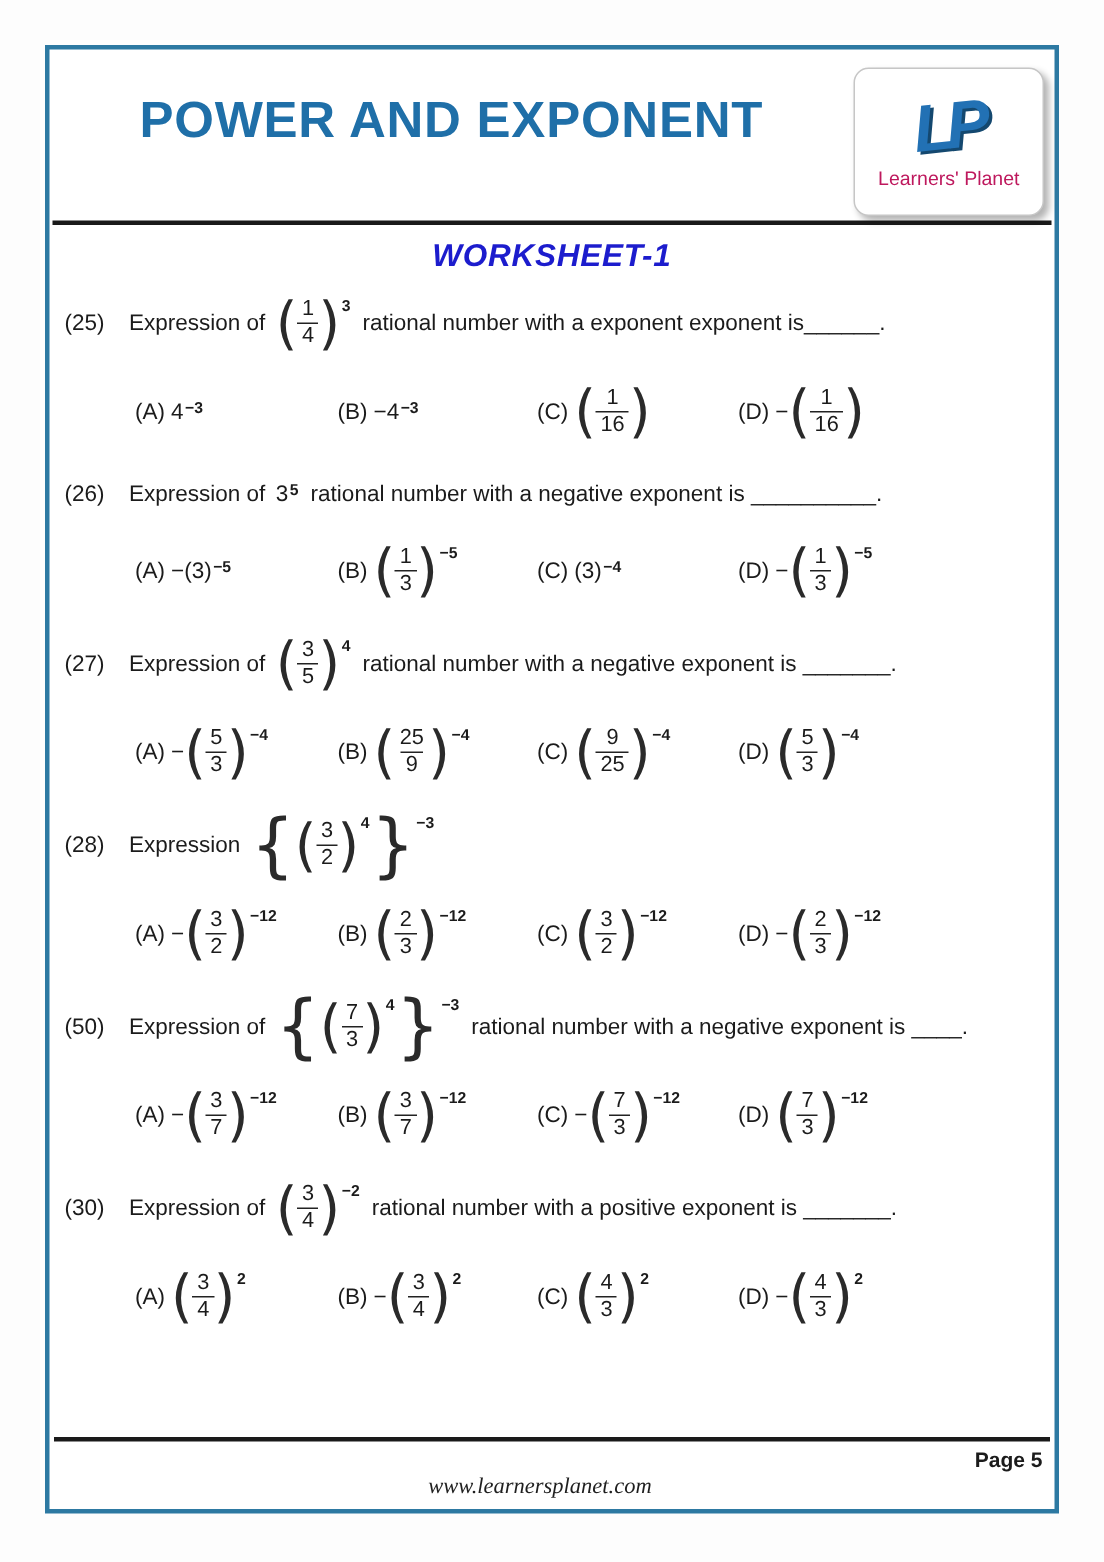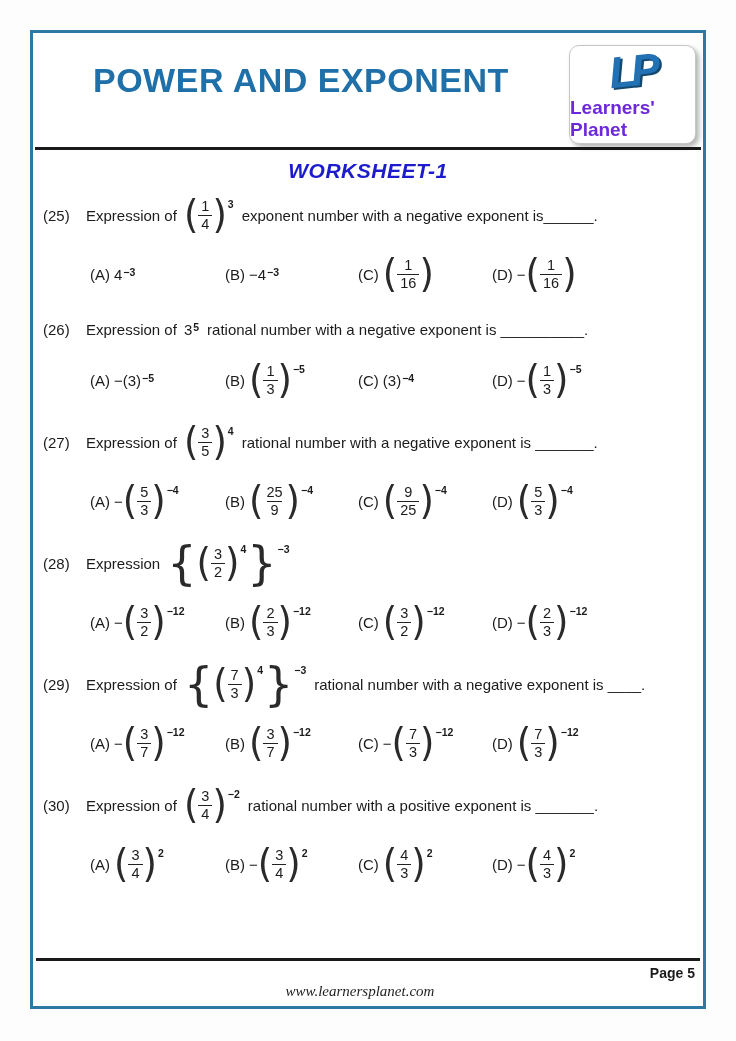--- a/index.html
+++ b/index.html
@@ -55,23 +55,23 @@
     font-weight: 800;
     font-style: italic;
     letter-spacing: -5px;
     color: #2271b4;
     text-shadow: 2px 2px 0 #14486f;
     transform: rotate(-6deg);
     line-height: 1;
     margin-bottom: 4px;
   }
   .logo-caption {
-    font-size: 19px;
-    font-weight: 700;
-    color: #6d28d9;
+    font-size: 13px;
+    font-weight: 400;
+    color: #be185d;
   }
   .divider { height: 3px; background: #1a1a1a; margin: 0 2px; }
   .worksheet-heading {
     margin: 9px 0 2px;
     text-align: center;
     font-size: 21px;
     font-weight: 800;
     color: #1c1ccd;
     letter-spacing: 0.5px;
     font-style: italic;
@@ -167,21 +167,21 @@
           <span>Expression of</span>
           <span class="math">
               <span class="fence paren">(</span>
               <span class="frac">
                 <span class="num">1</span>
                 <span class="den">4</span>
               </span>
               <span class="fence paren">)</span>
               <sup class="exp">3</sup>
             </span>
-          <span>exponent number with a negative exponent is______.</span>
+          <span>rational number with a exponent exponent is______.</span>
         </div>
         <div class="options">
           <span class="option">
               <span class="olabel">(A)</span>
               <span class="math">
                 <span class="mtxt">4</span>
                 <sup class="exp">−3</sup>
               </span>
             </span>
           <span class="option">
@@ -404,21 +404,21 @@
                 </span>
                 <span class="fence paren">)</span>
                 <sup class="exp">−12</sup>
               </span>
             </span>
         </div>
       </div>
 
       <div class="question">
         <div class="stem">
-          <span class="qno">(29)</span>
+          <span class="qno">(50)</span>
           <span>Expression of</span>
           <span class="math">
               <span class="fence brace">{</span>
               <span class="fence paren">(</span>
               <span class="frac">
                 <span class="num">7</span>
                 <span class="den">3</span>
               </span>
               <span class="fence paren">)</span>
               <sup class="exp">4</sup>

